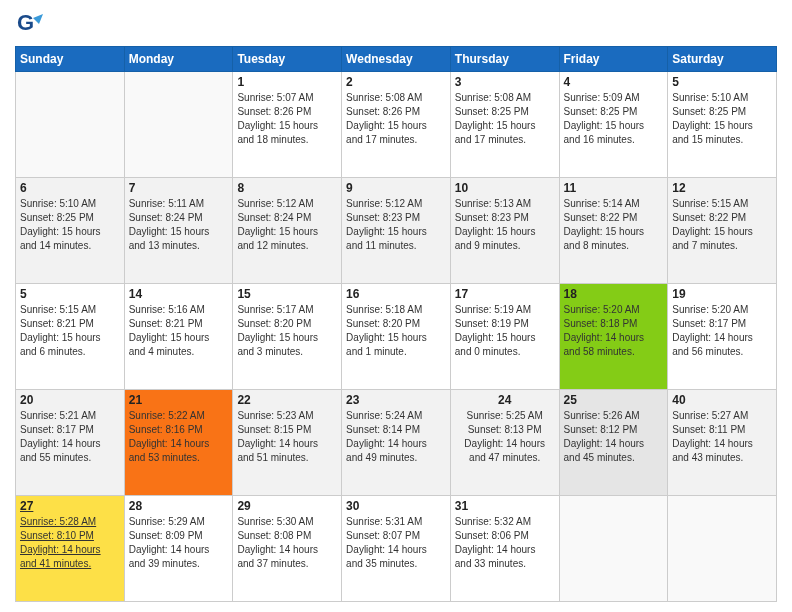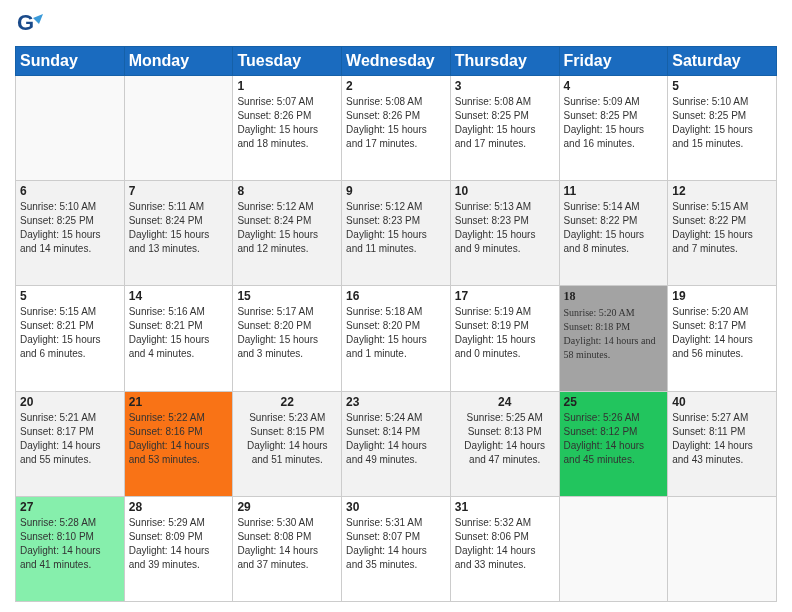--- a/index.html
+++ b/index.html
@@ -57,21 +57,21 @@
     .calendar {
       flex: 1;
       border: 1px solid #ccc;
       border-collapse: collapse;
       width: 100%;
       table-layout: fixed;
     }
     .calendar th {
       background: #1a6bbf;
       color: #fff;
-      font-size: 16px;
+      font-size: 12px;
       font-weight: bold;
       padding: 5px 4px;
       text-align: left;
       border: 1px solid #1560a8;
     }
     .calendar td {
       border: 1px solid #ccc;
       vertical-align: top;
       padding: 3px 4px;
       font-size: 10px;
@@ -205,61 +205,61 @@
             <div class="day-info">Sunrise: 5:17 AM<br>Sunset: 8:20 PM<br>Daylight: 15 hours and 3 minutes.</div>
           </td>
           <td style="background: rgb(255, 255, 255);">
             <span class="day-num">16</span>
             <div class="day-info">Sunrise: 5:18 AM<br>Sunset: 8:20 PM<br>Daylight: 15 hours and 1 minute.</div>
           </td>
           <td style="background: rgb(255, 255, 255);">
             <span class="day-num">17</span>
             <div class="day-info">Sunrise: 5:19 AM<br>Sunset: 8:19 PM<br>Daylight: 15 hours and 0 minutes.</div>
           </td>
-          <td style="background: #a3a3a3; font-family: Liberation Serif, serif;">
+          <td style="background: #84cc16;">
             <span class="day-num">18</span>
             <div class="day-info">Sunrise: 5:20 AM<br>Sunset: 8:18 PM<br>Daylight: 14 hours and 58 minutes.</div>
           </td>
           <td style="background: rgb(255, 255, 255);">
             <span class="day-num">19</span>
             <div class="day-info">Sunrise: 5:20 AM<br>Sunset: 8:17 PM<br>Daylight: 14 hours and 56 minutes.</div>
           </td>
         </tr>
         <tr>
           <td style="background: rgb(242, 242, 242);">
             <span class="day-num">20</span>
             <div class="day-info">Sunrise: 5:21 AM<br>Sunset: 8:17 PM<br>Daylight: 14 hours and 55 minutes.</div>
           </td>
           <td style="background: #f97316;">
             <span class="day-num">21</span>
             <div class="day-info">Sunrise: 5:22 AM<br>Sunset: 8:16 PM<br>Daylight: 14 hours and 53 minutes.</div>
           </td>
-          <td style="background: rgb(242, 242, 242); text-align: center;">
+          <td style="background: rgb(242, 242, 242);">
             <span class="day-num">22</span>
             <div class="day-info">Sunrise: 5:23 AM<br>Sunset: 8:15 PM<br>Daylight: 14 hours and 51 minutes.</div>
           </td>
           <td style="background: rgb(242, 242, 242);">
             <span class="day-num">23</span>
             <div class="day-info">Sunrise: 5:24 AM<br>Sunset: 8:14 PM<br>Daylight: 14 hours and 49 minutes.</div>
           </td>
           <td style="background: rgb(242, 242, 242); text-align: center;">
             <span class="day-num">24</span>
             <div class="day-info">Sunrise: 5:25 AM<br>Sunset: 8:13 PM<br>Daylight: 14 hours and 47 minutes.</div>
           </td>
-          <td style="background: #22c55e;">
+          <td style="background: #e5e5e5;">
             <span class="day-num">25</span>
             <div class="day-info">Sunrise: 5:26 AM<br>Sunset: 8:12 PM<br>Daylight: 14 hours and 45 minutes.</div>
           </td>
           <td style="background: rgb(242, 242, 242);">
             <span class="day-num">40</span>
             <div class="day-info">Sunrise: 5:27 AM<br>Sunset: 8:11 PM<br>Daylight: 14 hours and 43 minutes.</div>
           </td>
         </tr>
         <tr>
-          <td style="background: #86efac;">
+          <td style="background: #fde047; text-decoration: underline;">
             <span class="day-num">27</span>
             <div class="day-info">Sunrise: 5:28 AM<br>Sunset: 8:10 PM<br>Daylight: 14 hours and 41 minutes.</div>
           </td>
           <td style="background: rgb(255, 255, 255); margin-top: 28px;">
             <span class="day-num">28</span>
             <div class="day-info">Sunrise: 5:29 AM<br>Sunset: 8:09 PM<br>Daylight: 14 hours and 39 minutes.</div>
           </td>
           <td style="background: rgb(255, 255, 255);">
             <span class="day-num">29</span>
             <div class="day-info">Sunrise: 5:30 AM<br>Sunset: 8:08 PM<br>Daylight: 14 hours and 37 minutes.</div>

